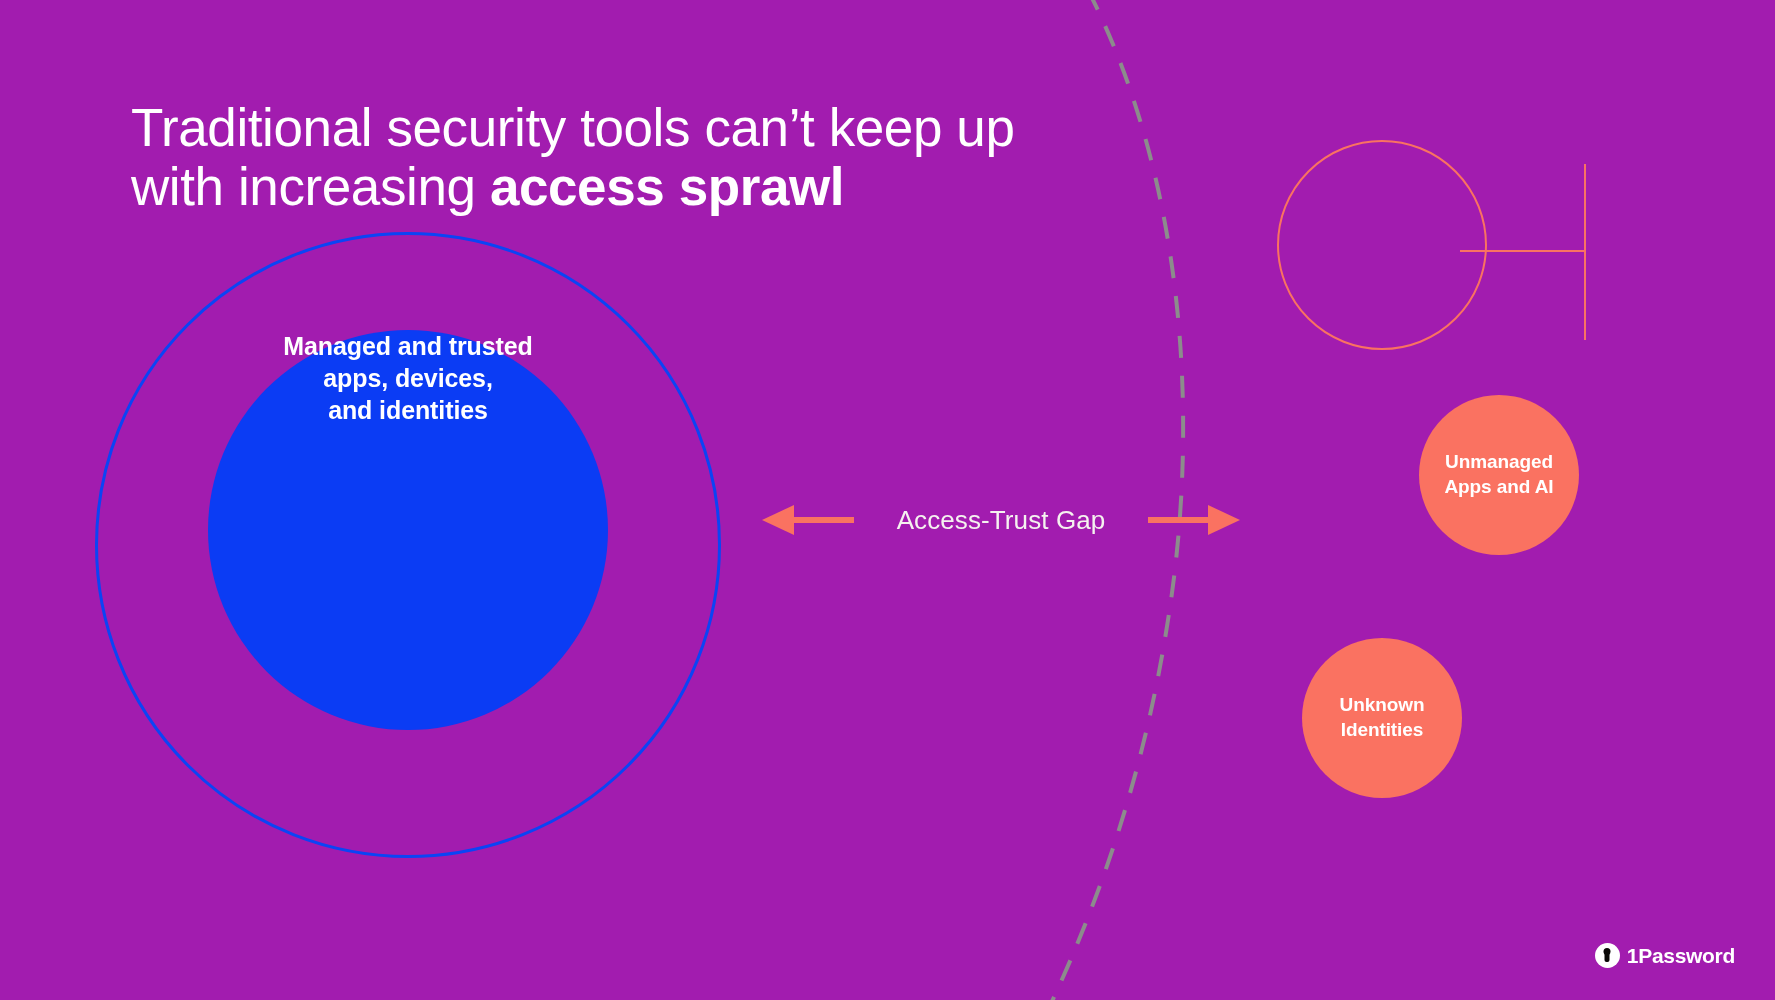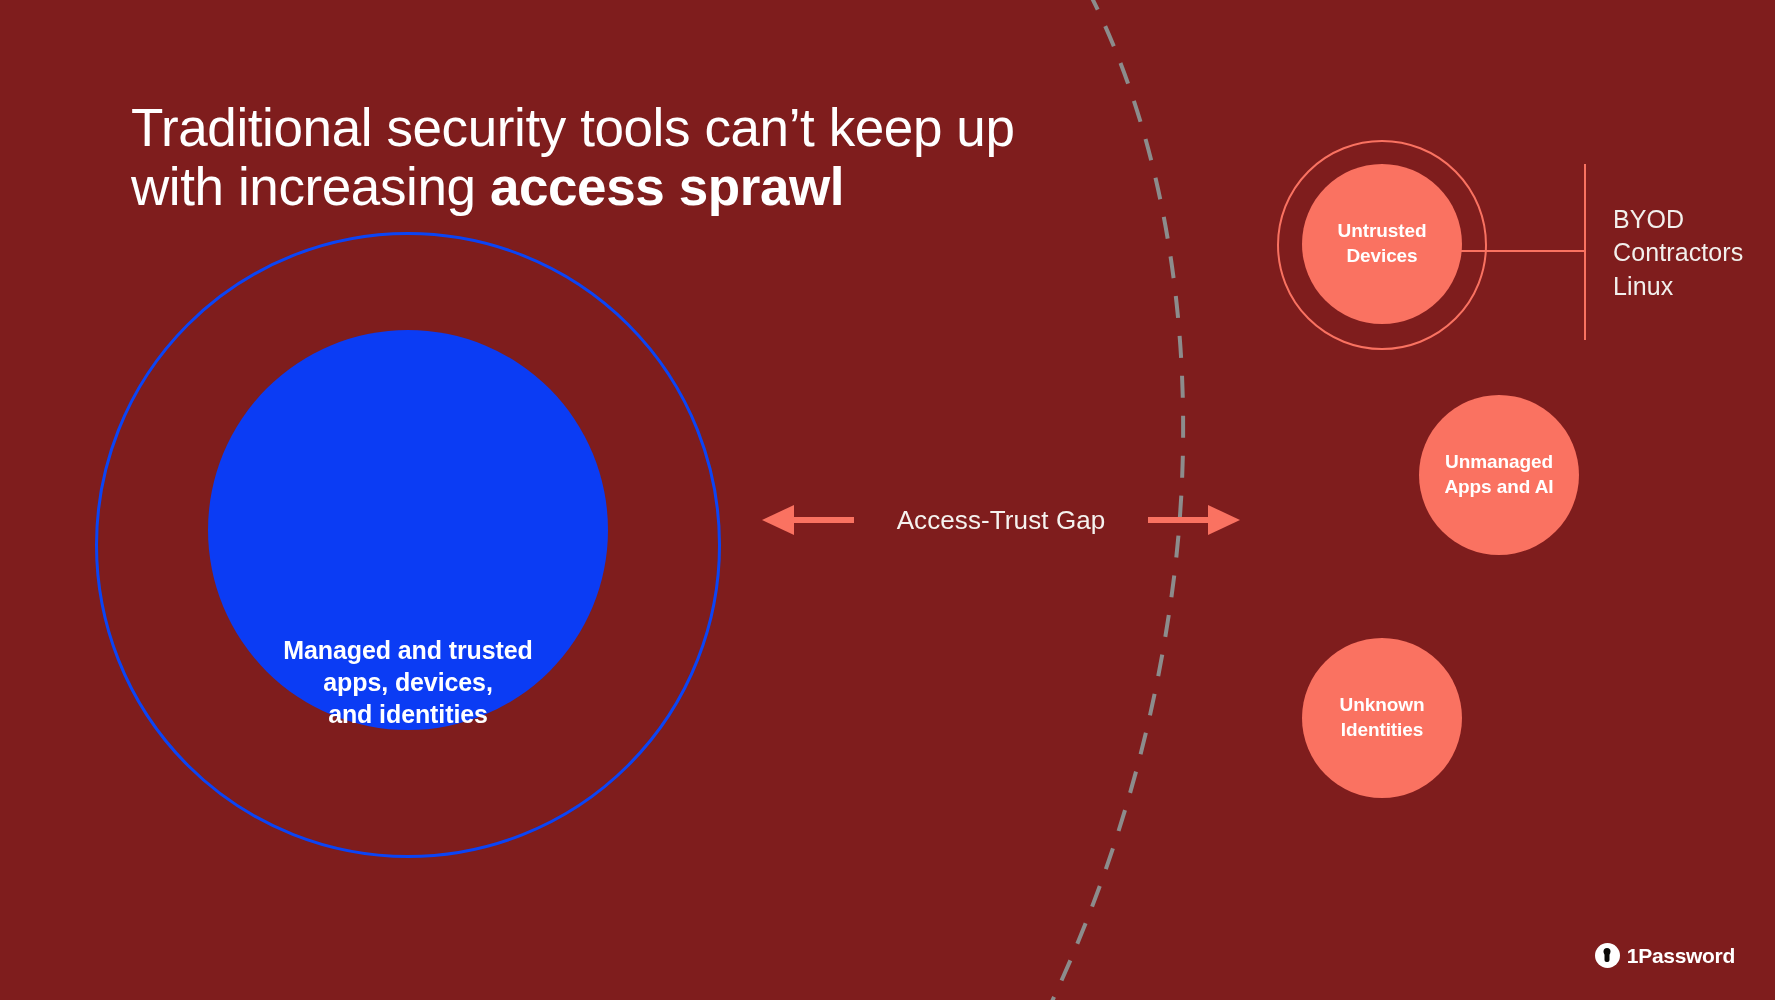--- a/index.html
+++ b/index.html
@@ -12,21 +12,21 @@
     height: 1000px;
     overflow: hidden;
     font-family: "Liberation Sans", sans-serif;
     -webkit-font-smoothing: antialiased;
   }
 
   .slide {
     position: relative;
     width: 1775px;
     height: 1000px;
-    background: #7f1d1d;
+    background: #a21caf;
     overflow: hidden;
   }
 
   
   .divider-svg {
     position: absolute;
     left: 0;
     top: 0;
     width: 1775px;
     height: 1000px;
@@ -62,21 +62,21 @@
   }
   .trust-core {
     position: absolute;
     left: 208px;
     top: 330px;
     width: 400px;
     height: 400px;
     border-radius: 50%;
     background: #0b3cf4;
     display: flex;
-    align-items: flex-end;
+    align-items: flex-start;
     justify-content: center;
   }
   .trust-core-label {
     color: #ffffff;
     font-size: 25px;
     font-weight: 700;
     line-height: 1.28;
     text-align: center;
     white-space: pre-line;
     letter-spacing: -0.1px;
@@ -255,39 +255,32 @@
         <span class="shaft"></span>
     </div>
     <div class="gap-label">Access-Trust Gap</div>
     <div class="arrow arrow-right">
       <span class="shaft"></span>
         <span class="head"></span>
     </div>
   </div>
 
   <div class="bubble-outline" id="bubble-untrusted-outline"></div>
-  <div class="bubble" id="bubble-untrusted">
-    <div class="bubble-label">Untrusted
-Devices</div>
-  </div>
 
   <div class="bubble" id="bubble-unknown">
     <div class="bubble-label">Unknown
 Identities</div>
   </div>
 
   <div class="bubble" id="bubble-unmanaged">
     <div class="bubble-label">Unmanaged
 Apps and AI</div>
   </div>
 
   <div class="callout-line-h"></div>
   <div class="callout-line-v"></div>
-  <div class="callout-text">BYOD
-Contractors
-Linux</div>
 
   <div class="brand">
     <span class="brand-mark"></span>
     <span class="brand-name">1Password</span>
   </div>
 
 </div>
 
 </body></html>

